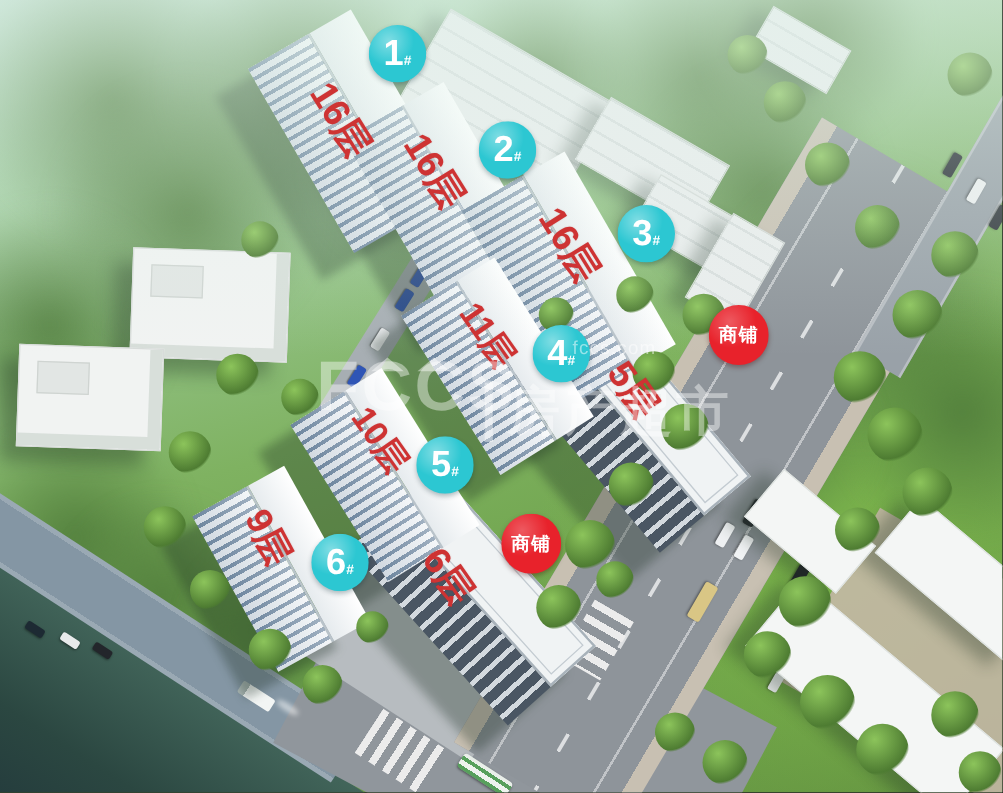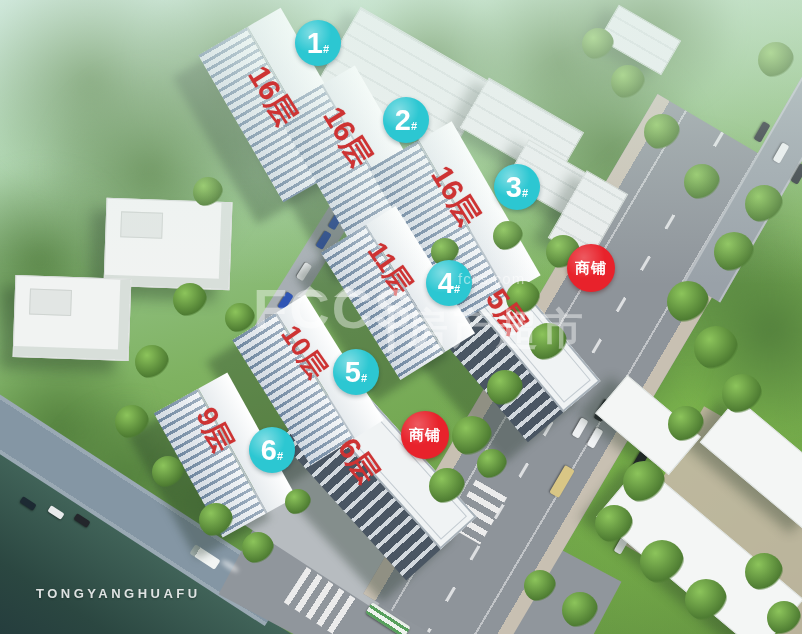--- a/index.html
+++ b/index.html
@@ -329,15 +329,14 @@
   <div class="shop-badge sb1">商铺</div>
   <div class="shop-badge sb2">商铺</div>
 
   <div class="watermark wm-logo">FCCS</div>
   <div class="watermark wm-roof wr1"></div>
   <div class="watermark wm-roof wr2"></div>
   <div class="watermark wm-sep">|</div>
   <div class="watermark wm-site">fccs.com</div>
   <div class="watermark wm-brand">房产超市</div>
 
-  <div class="title-en">TONGYANGHUAFU</div>
 
 </div>
 
 </body></html>

